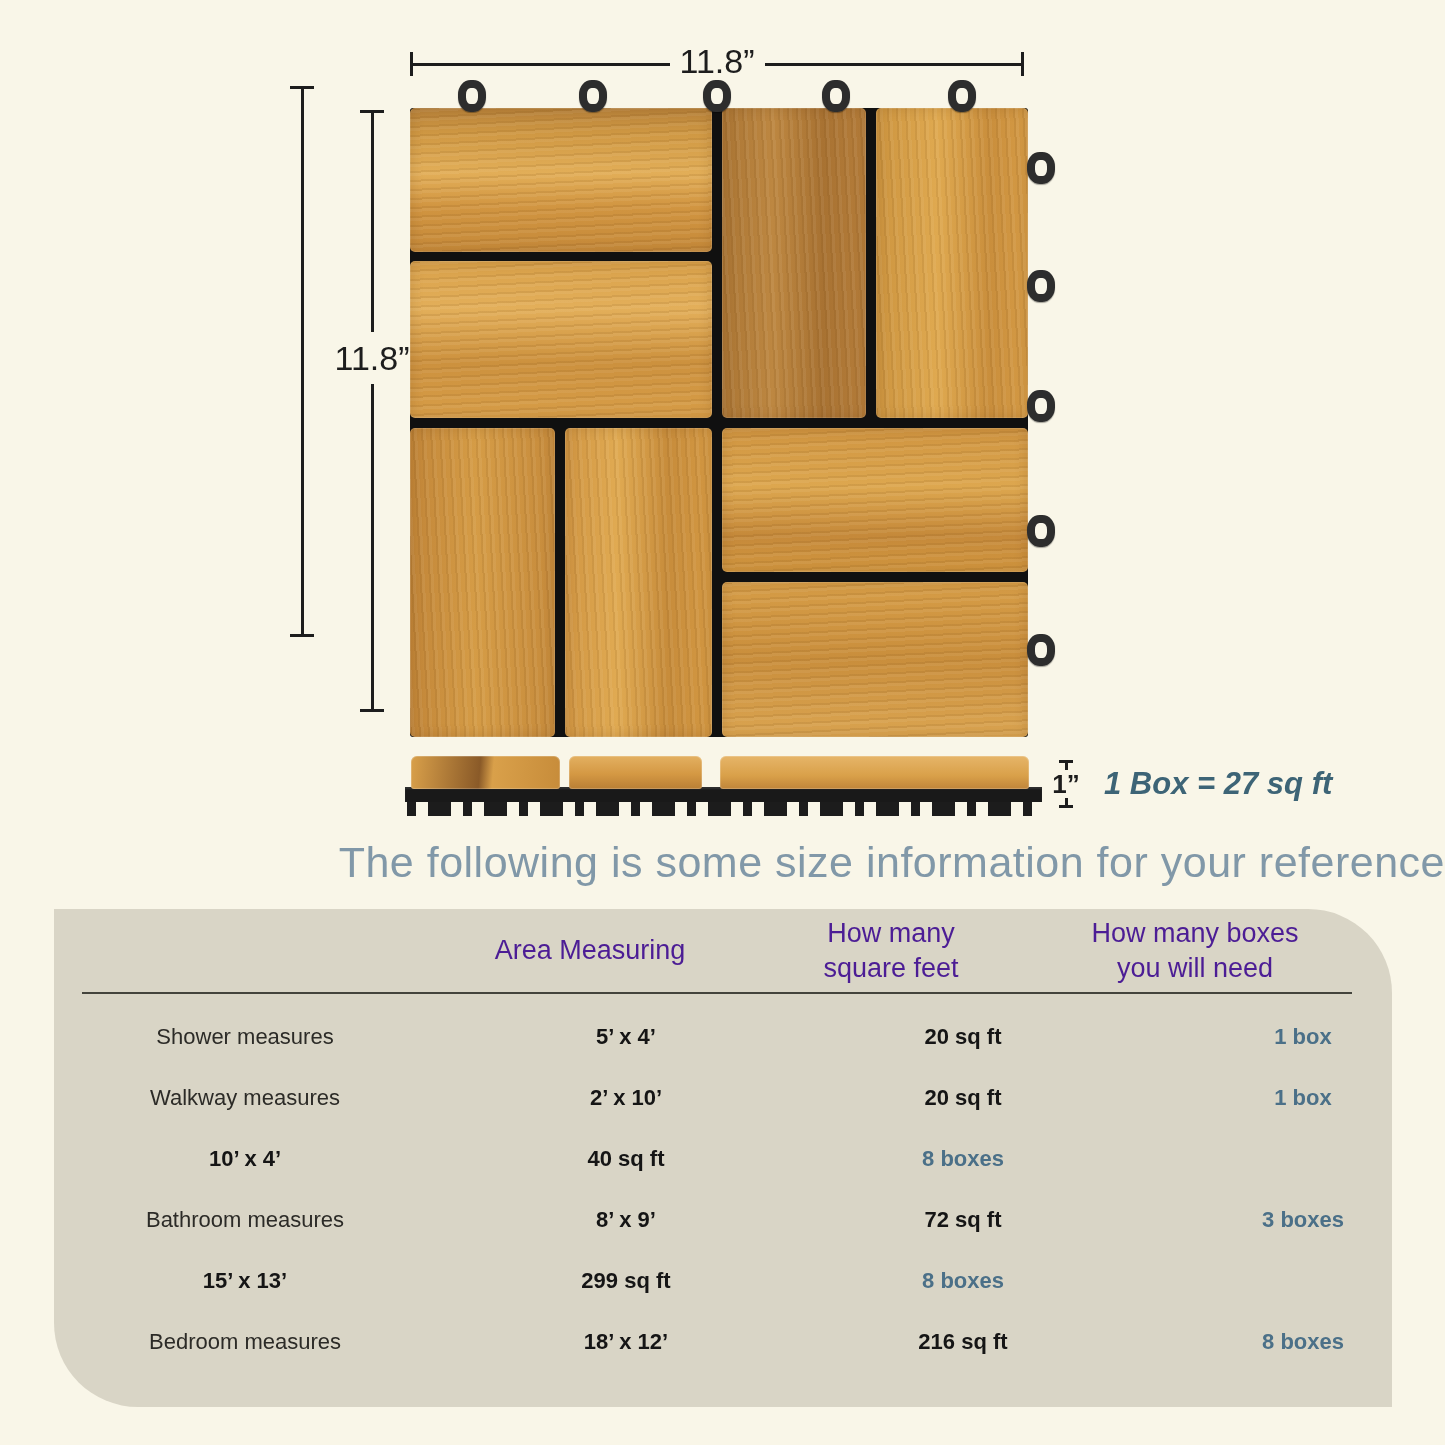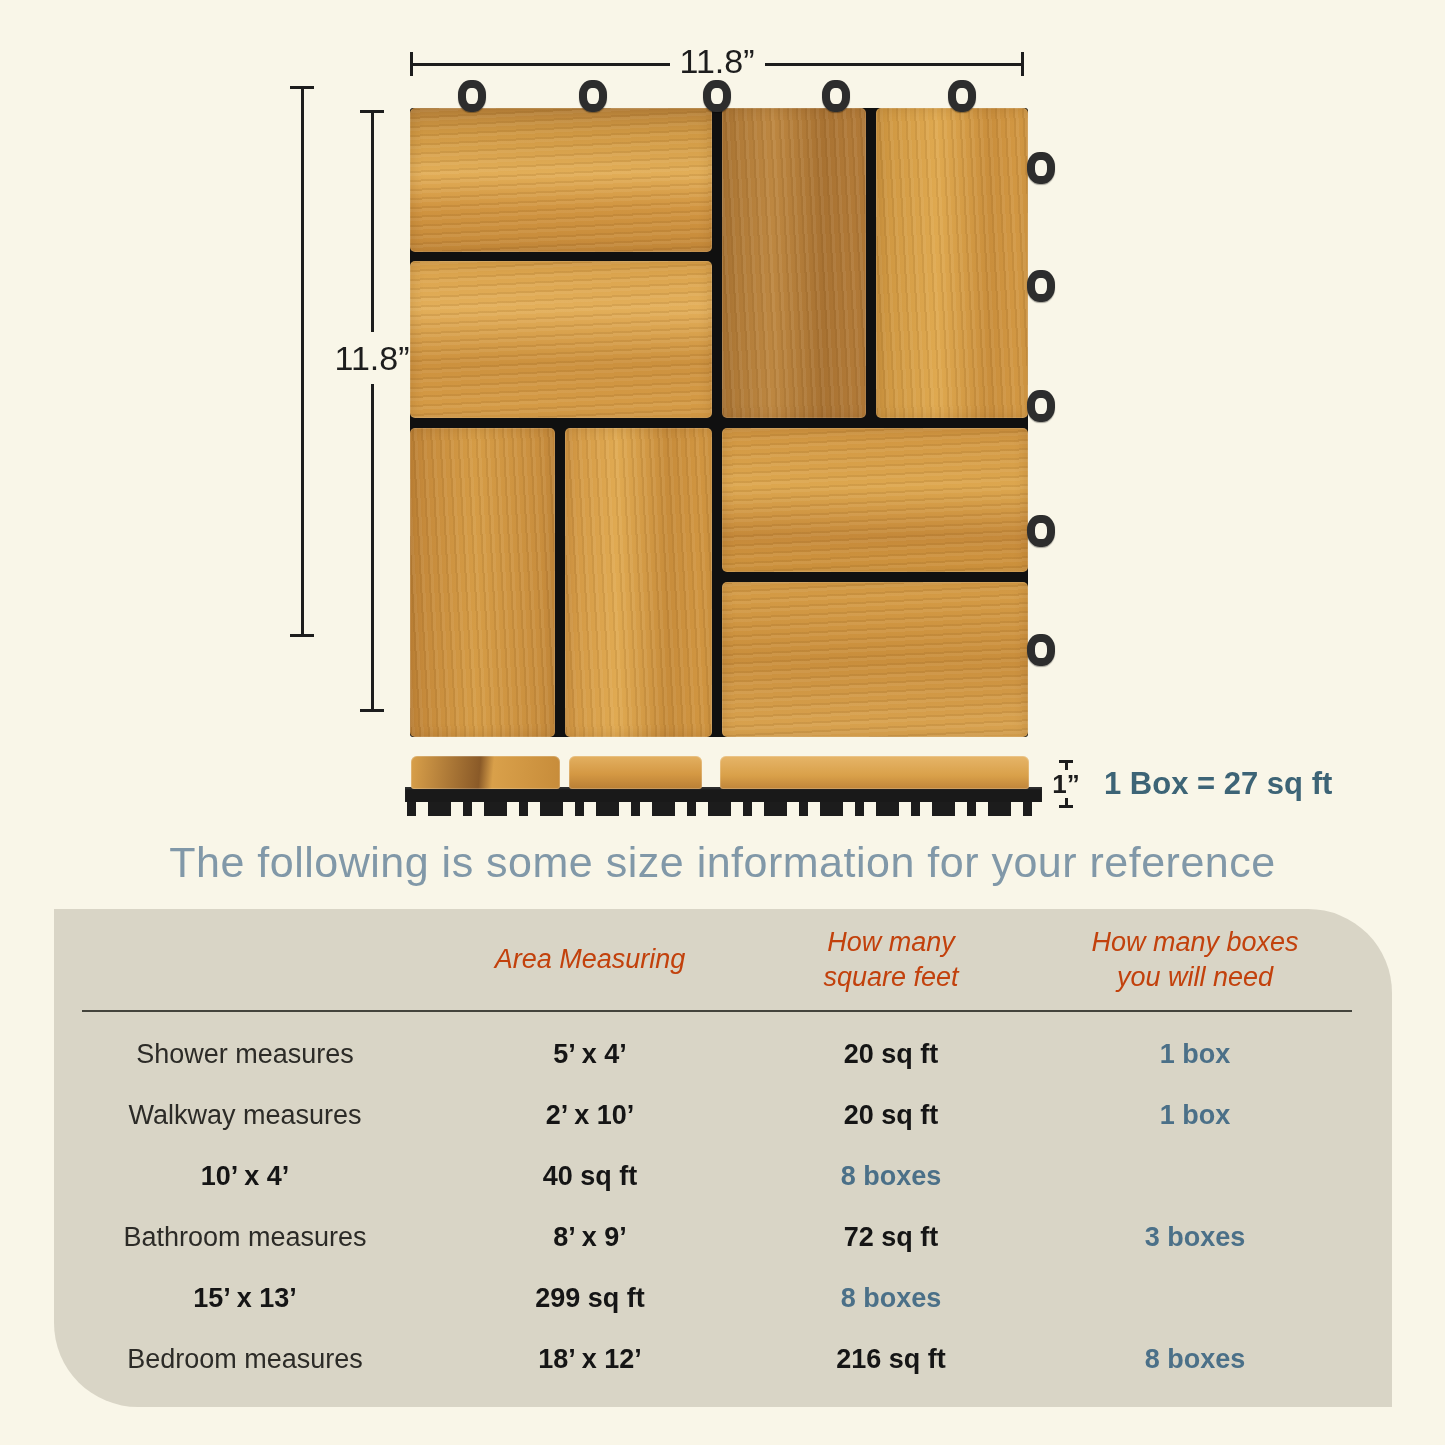--- a/index.html
+++ b/index.html
@@ -56,33 +56,33 @@
                background-image:linear-gradient(180deg,#e3b061 0%,#d49843 55%,#b97f35 100%);
                box-shadow:inset 0 0 0 1px rgba(255,255,255,0.2);}
   .side .p1{left:6px;width:149px;background-image:linear-gradient(95deg,#d9a04a 0%,#8a5a28 46%,#d9a04a 55%,#c78c3a 100%);}
   .side .p2{left:164px;width:133px;}
   .side .p3{left:315px;width:309px;background-image:linear-gradient(180deg,#e6b569 0%,#d9a049 60%,#c0853a 100%);}
   
   .thick{position:absolute;left:1046px;top:760px;width:40px;height:56px;display:flex;flex-direction:column;align-items:center;}
   .thick .hcap{width:14px;height:3px;background:#1d1d1d;}
   .thick .vseg{width:3px;height:7px;background:#1d1d1d;}
   .thick .tlabel{font-size:26px;font-weight:600;line-height:28px;}
-  .note{position:absolute;left:1104px;top:766px;font-size:31px;font-weight:bold;color:var(--note-blue,#3d6476);}
-  
-  .heading{position:absolute;left:0;top:838px;width:100%;text-align:center;
+  .note{position:absolute;left:1104px;top:766px;font-size:31px;font-weight:bold;color:var(--note-blue,#3d6476);font-style:italic;}
+  
+  .heading{position:absolute;left:0;top:838px;width:100%;text-align:right;
            font-size:43px;font-weight:400;letter-spacing:0.5px;color:var(--heading-blue,#8198a8);}
   
   .panel{position:absolute;left:54px;top:909px;width:1338px;height:498px;
          background:var(--panel-bg,#d9d5c6);border-radius:0 84px 0 84px;box-sizing:border-box;padding-right:40px;}
   .tgrid{display:grid;grid-template-columns:382px 308px 294px 314px;align-items:center;}
-  .thead{height:101px;font-size:27px;line-height:35px;color:#c2410c;text-align:center;font-style:italic;}
+  .thead{height:83px;font-size:27px;line-height:35px;color:#4c1d95;text-align:center;}
   .thead .hcell{display:flex;flex-direction:column;align-items:center;}
   .divider{border:none;border-top:2px solid #44443c;margin:0 0 0 28px;}
   .rows{margin-top:12px;}
-  .trow{height:61px;font-size:27px;text-align:center;}
+  .trow{height:61px;font-size:22px;text-align:center;gap:36px;}
   .c-area{font-weight:400;color:#2c2b27;}
   .c-size,.c-sqft{font-weight:bold;color:#151515;}
   .c-boxes{font-weight:bold;color:var(--accent-blue,#4b7088);}
 </style>
 </head>
 <body>
 
 <div class="page">
 
   <div class="dim-top">

